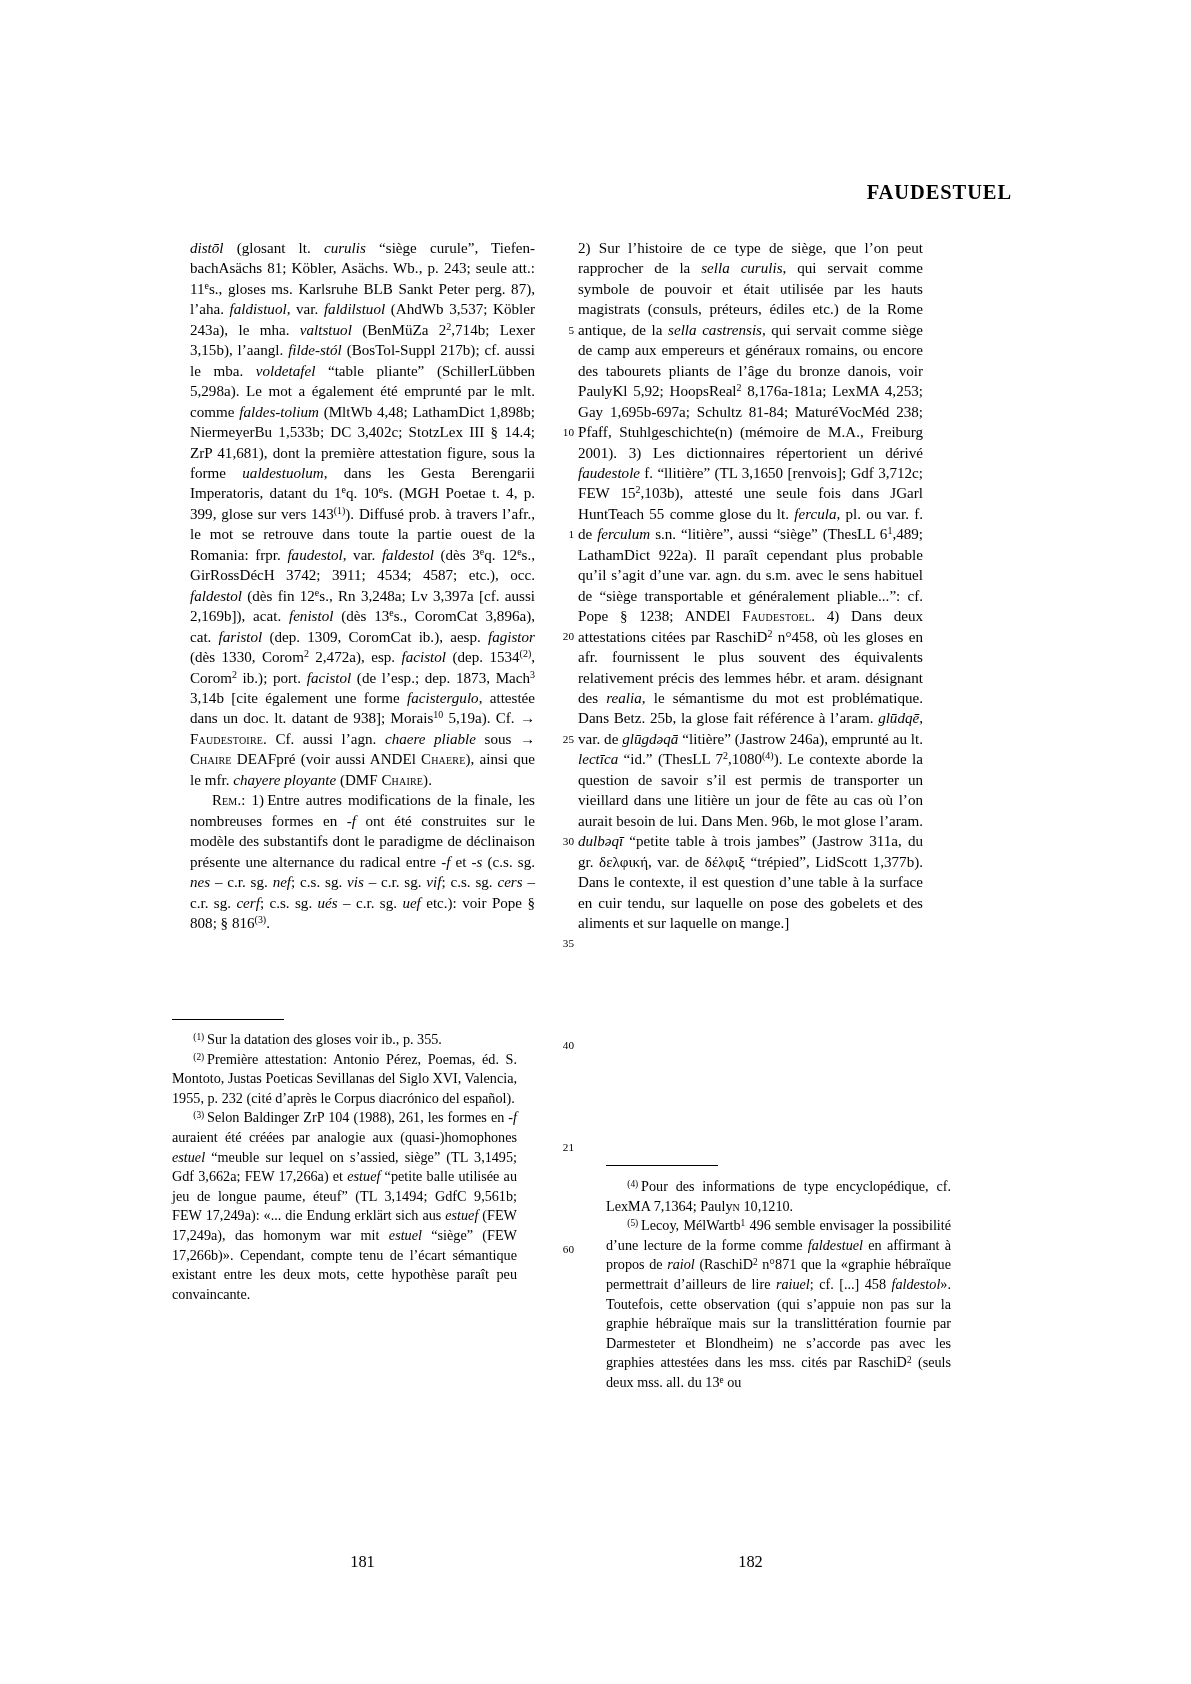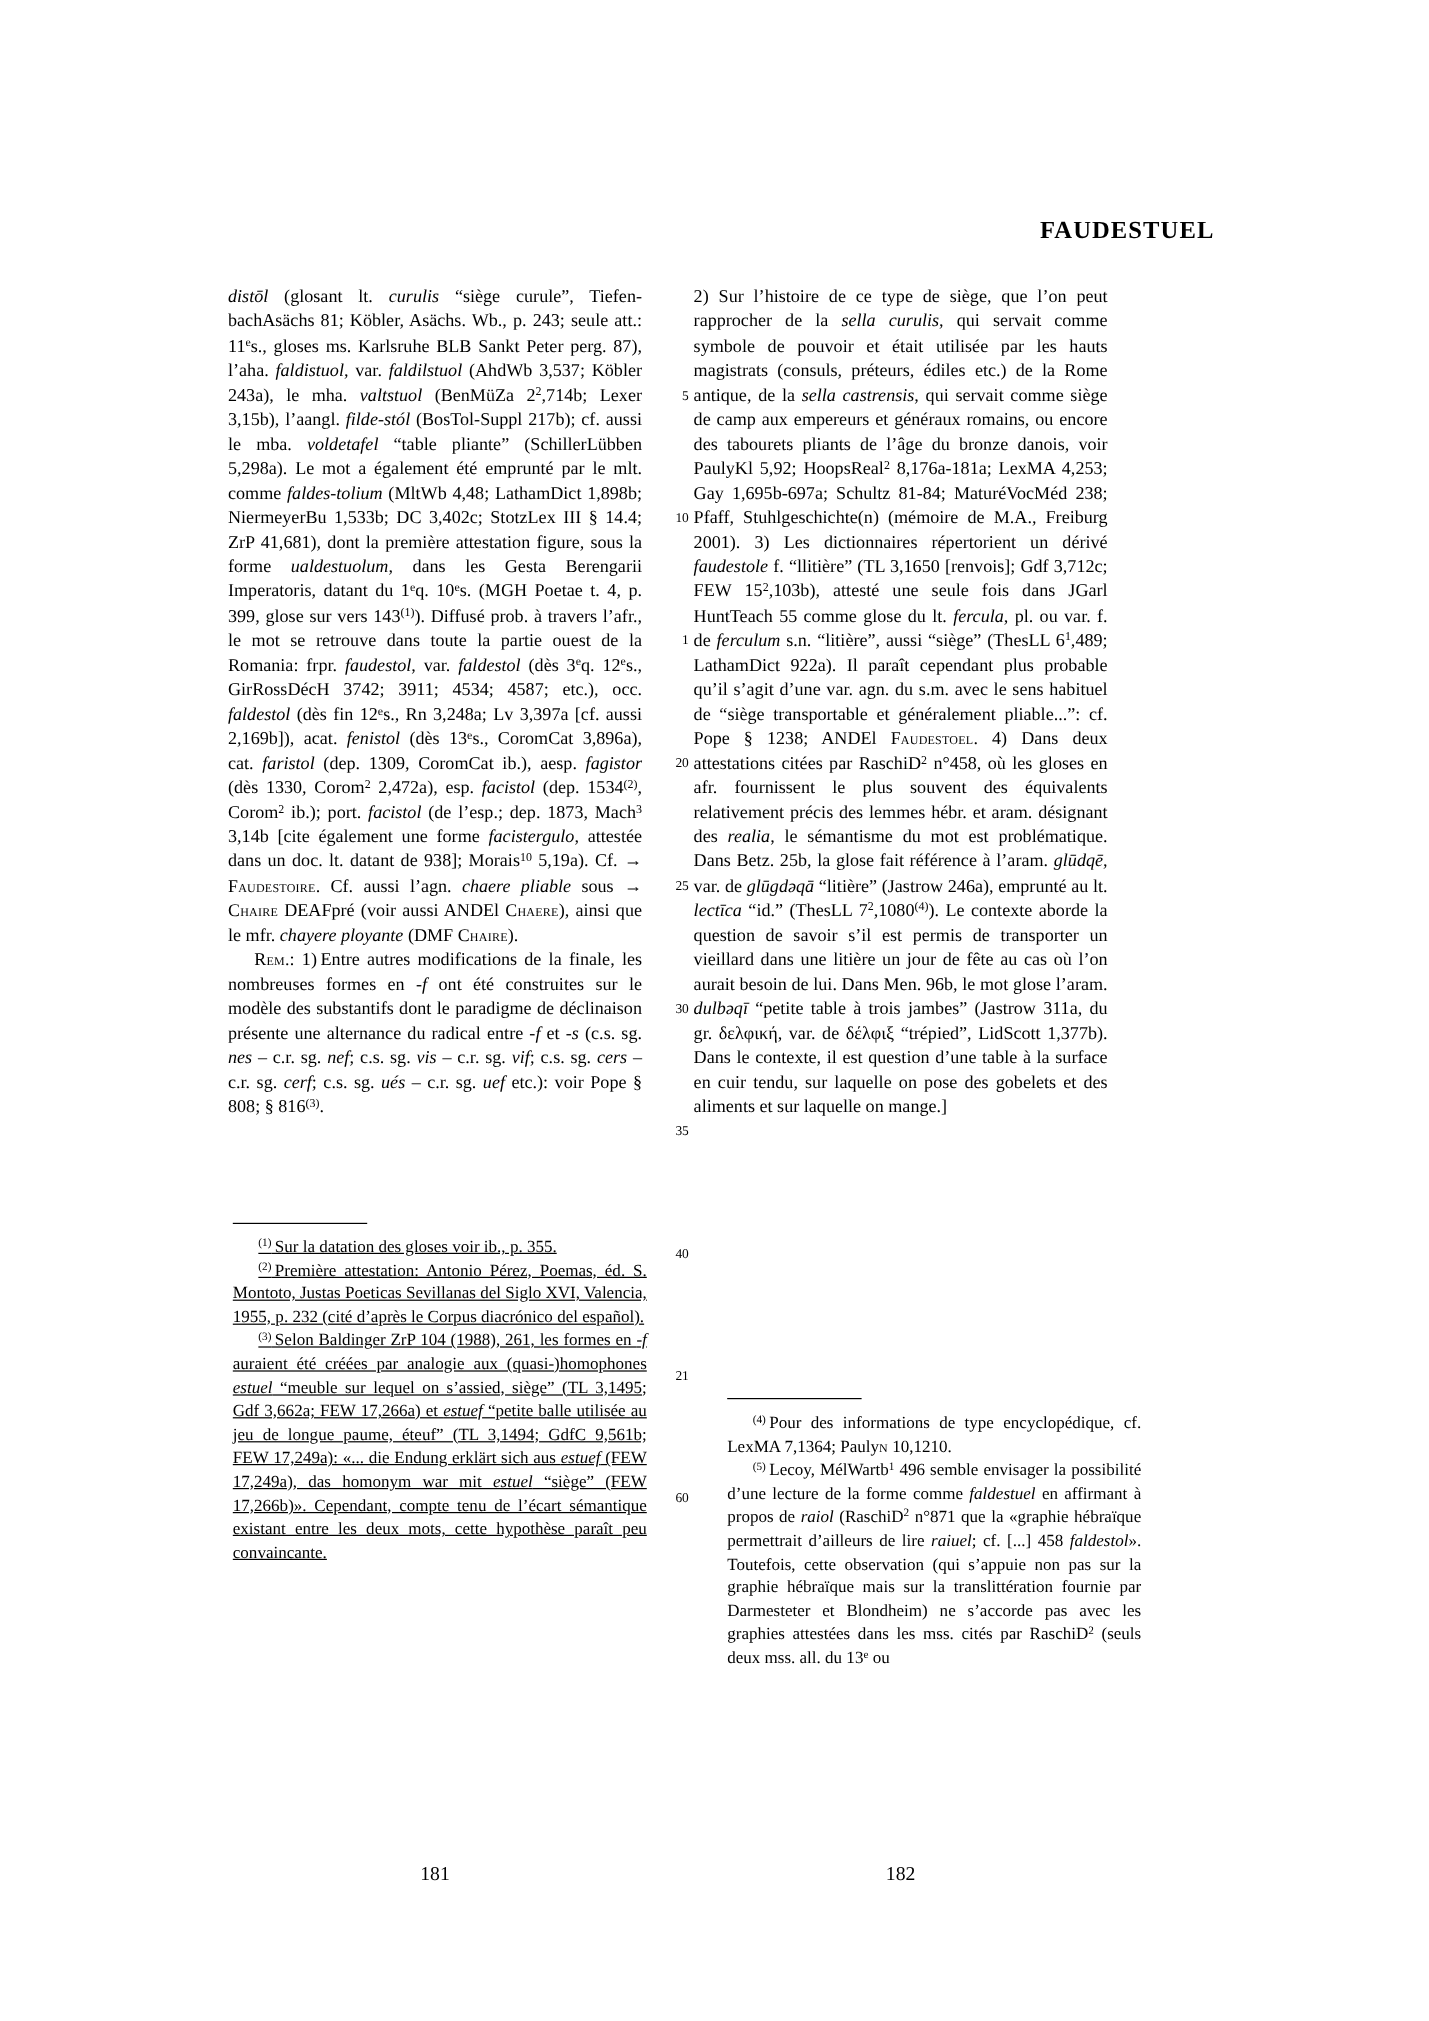--- a/index.html
+++ b/index.html
@@ -57,21 +57,21 @@
   .col p.indent { text-indent: 1.45em; }
 
   
   .fnrule {
     height: 0;
     border-top: 1.1px solid #000;
     width: 112px;
     margin: 0;
   }
   .fn-wrap { position: absolute; width: 345px; }
-  .fn-wrap.left  { left: 194px; top: 1002px; text-decoration: underline; }
+  .fn-wrap.left  { left: 172px; top: 1002px; }
   .fn-wrap.right { left: 578px; top: 1143px; margin-left: 28px; }
 
   .fn {
     font-size: 14.2px;
     line-height: 19.6px;
     text-align: justify;
     margin: 0;
     text-indent: 1.5em;
   }
   .fn-spacer-left  { height: 17px; }

